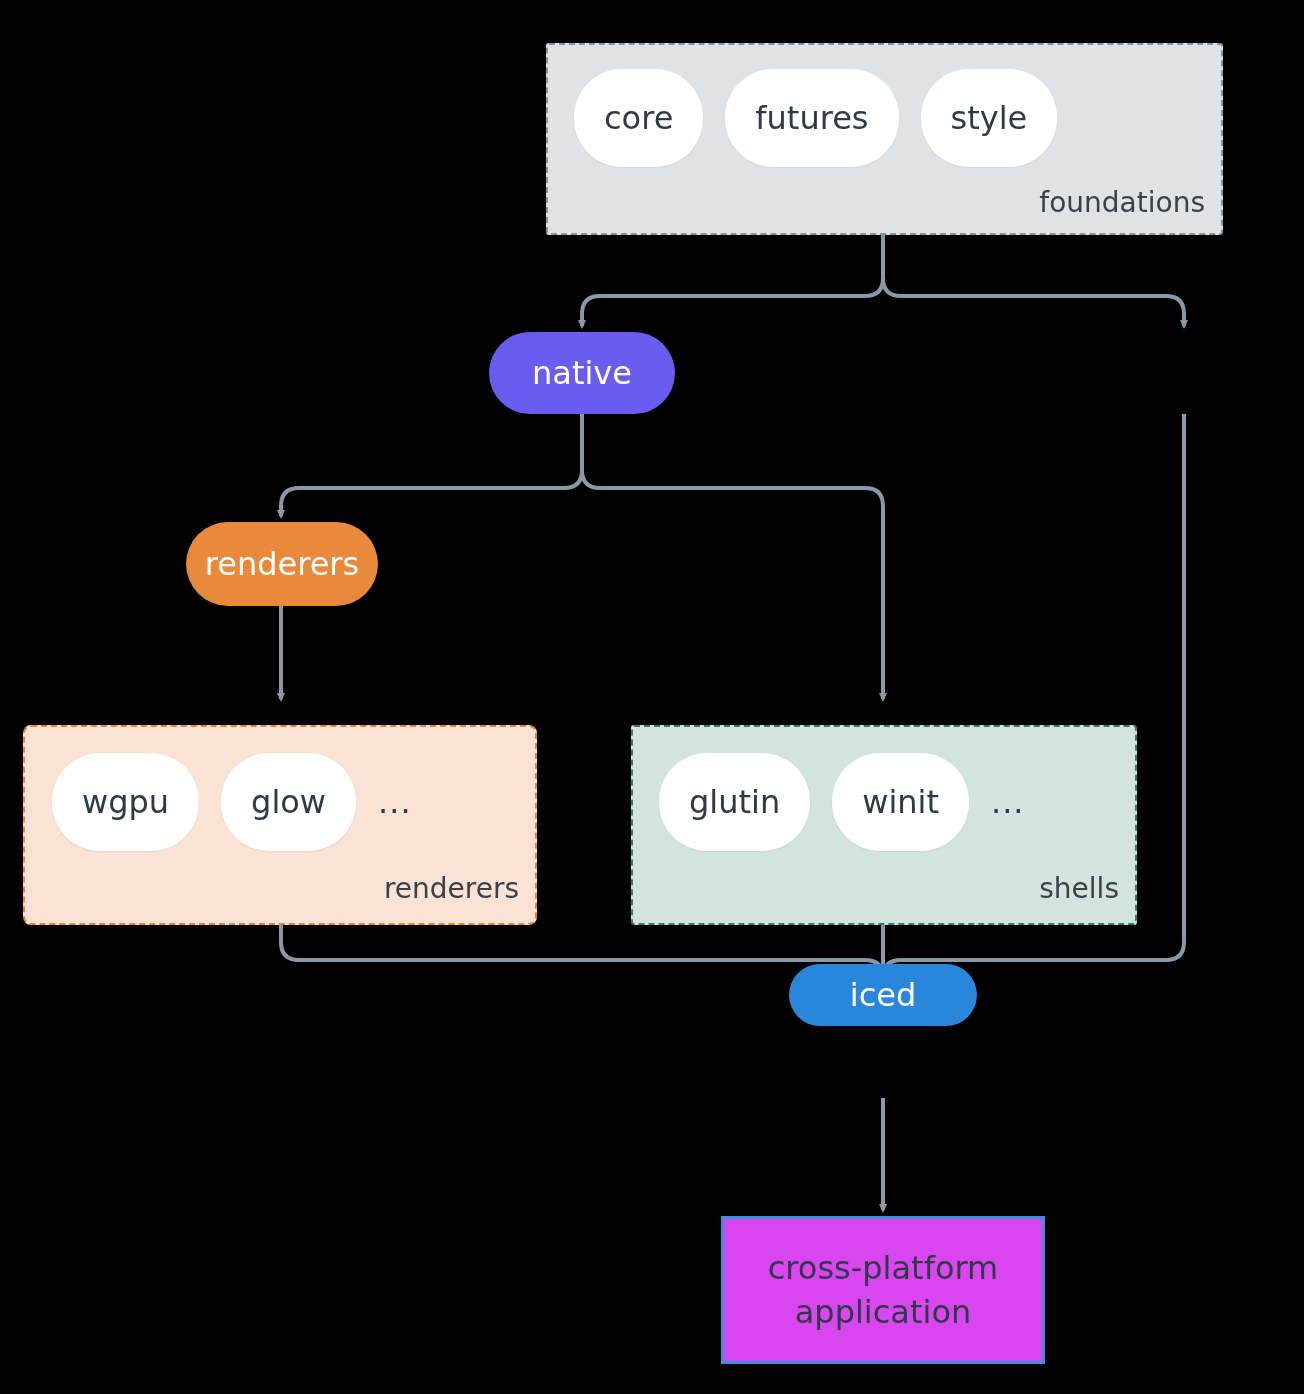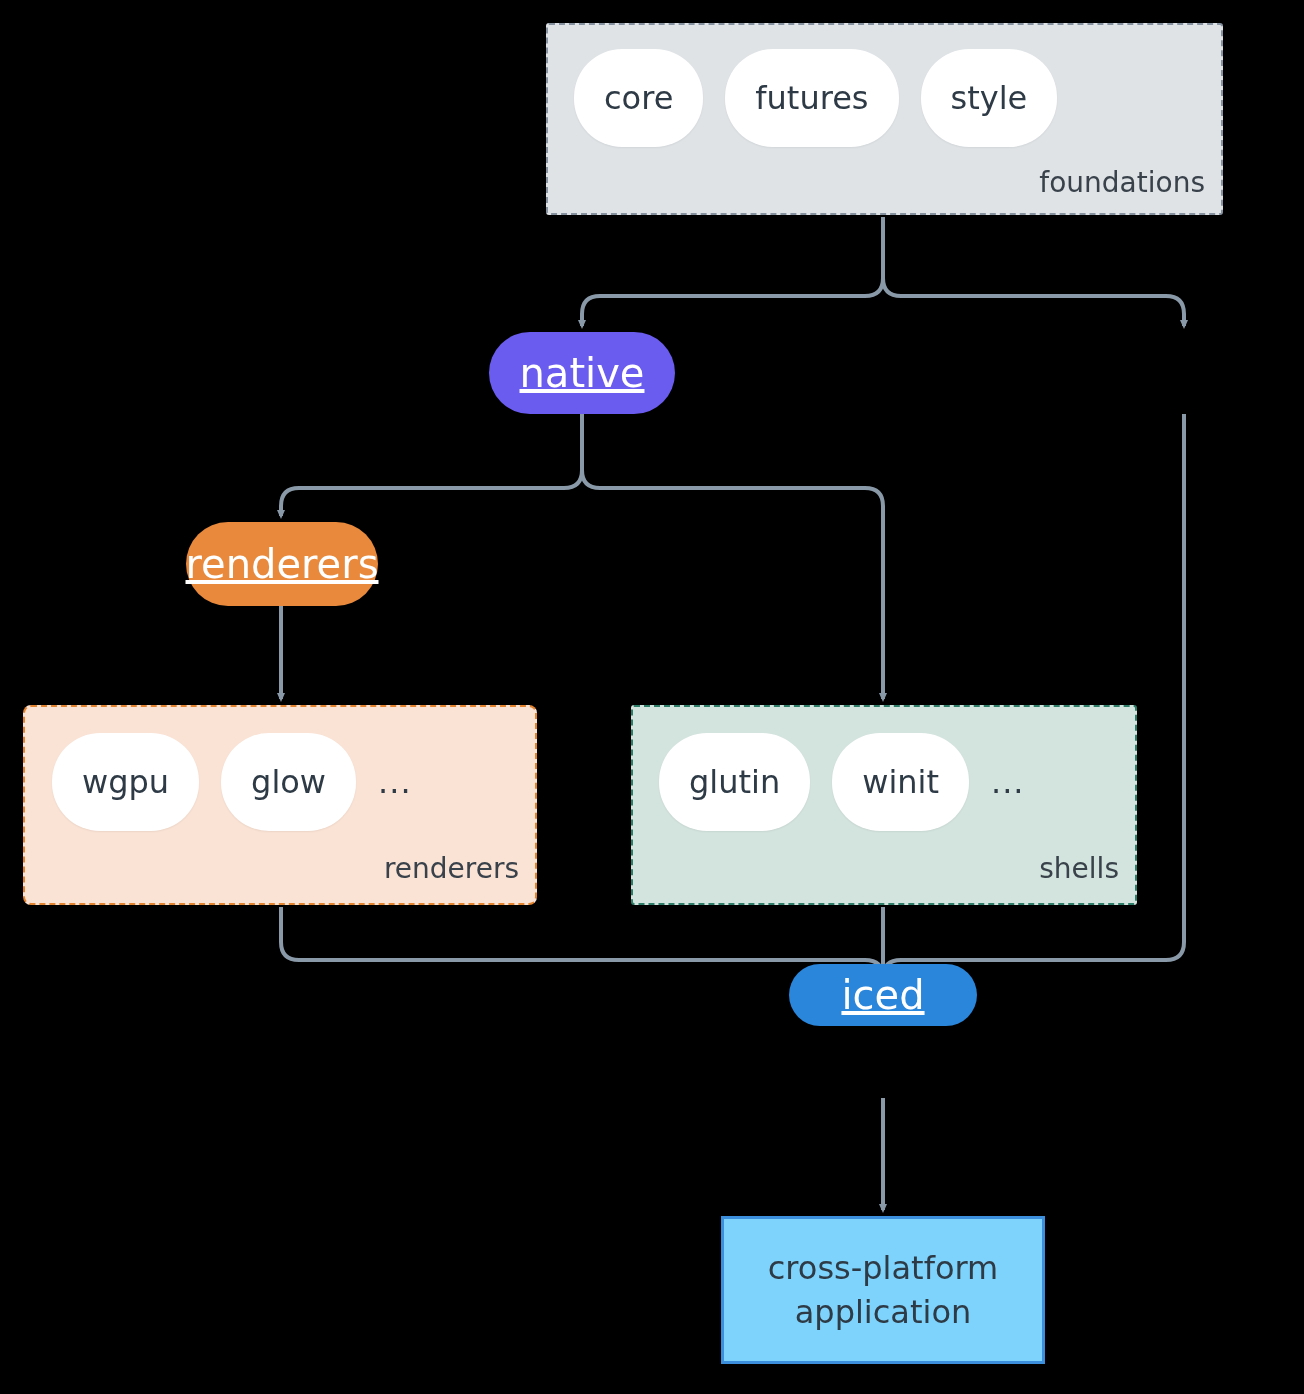--- a/index.html
+++ b/index.html
@@ -19,20 +19,21 @@
     top: 0;
     left: 0;
     width: 1304px;
     height: 1394px;
   }
 
   
   .group {
     position: absolute;
     box-sizing: border-box;
+    margin-top: 20px;
   }
   .group-inner {
     position: absolute;
     display: flex;
     align-items: center;
   }
   .group-label {
     position: absolute;
     font-size: 28px;
     color: #39424b;
@@ -93,23 +94,22 @@
   }
 
   
   .node {
     position: absolute;
     display: flex;
     align-items: center;
     justify-content: center;
     box-sizing: border-box;
     color: #ffffff;
-    font-size: 40px;
+    font-size: 32px;
     border-radius: 46px;
-    text-decoration: underline;
   }
   #node-native {
     left: 489px; top: 332px;
     width: 186px; height: 82px;
     background: #6b5cf0;
   }
   #node-web {
     left: 1091px; top: 332px;
     width: 186px; height: 82px;
     background: #6b5cf0;
@@ -123,21 +123,21 @@
     left: 789px; top: 964px;
     width: 188px; height: 62px;
     background: #2a86db;
   }
 
   
   #node-app {
     position: absolute;
     left: 721px; top: 1216px;
     width: 324px; height: 148px;
-    background: #7dd3fc;
+    background: #d946ef;
     border: 3px solid #3b8fdd;
     box-sizing: border-box;
     display: flex;
     flex-direction: column;
     align-items: center;
     justify-content: center;
     color: #2e3b46;
     font-size: 32px;
     line-height: 1.38;
   }

